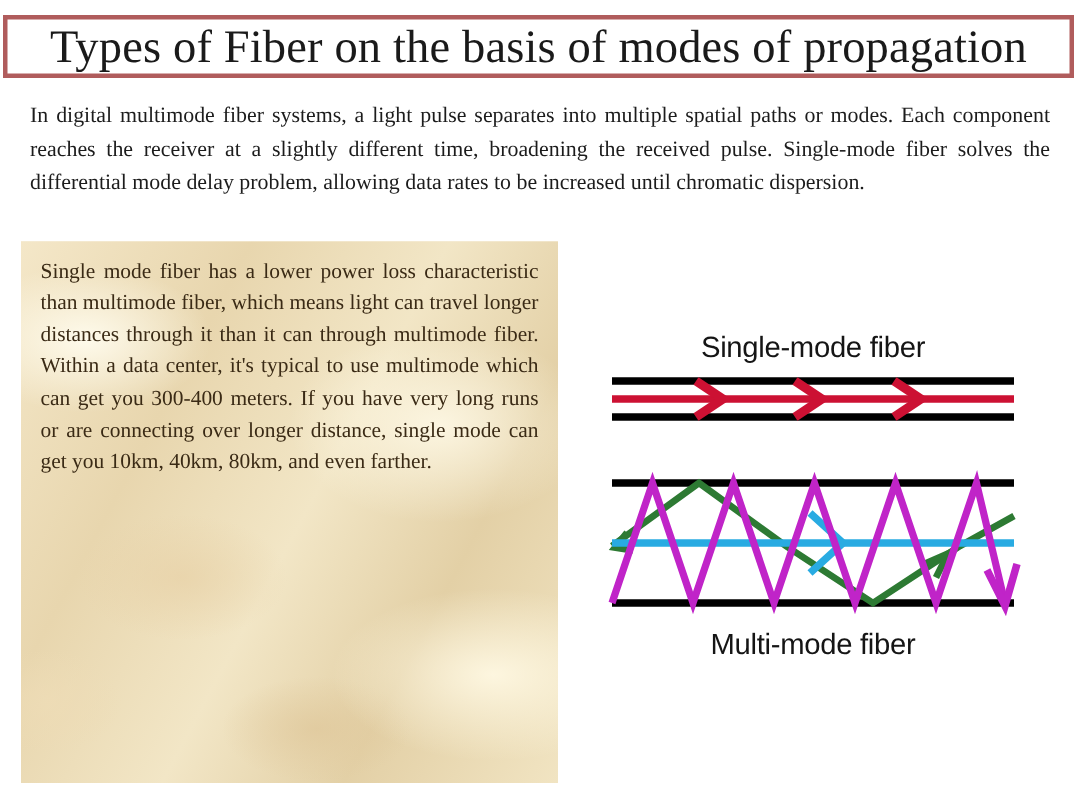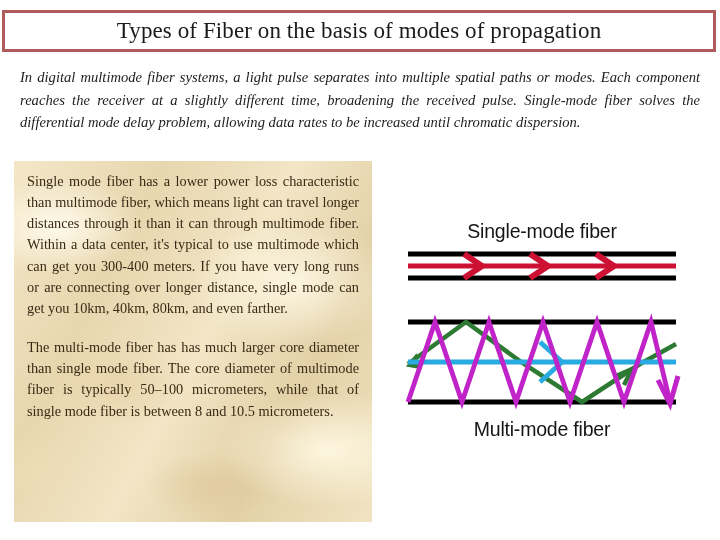--- a/index.html
+++ b/index.html
@@ -32,40 +32,39 @@
     height: 42px;
     box-sizing: border-box;
     border: 3px solid #b05c5c;
     background: #ffffff;
     display: flex;
     align-items: center;
     justify-content: center;
   }
   .title-text {
     font-family: "Liberation Serif", serif;
-    font-size: 23px;
+    font-size: 31px;
     line-height: 1.05;
     color: #1a1a1a;
     white-space: nowrap;
     letter-spacing: 0.1px;
   }
 
   
   .intro {
     position: absolute;
     left: 20px;
     top: 66px;
     width: 680px;
     font-family: "Liberation Serif", serif;
     font-size: 14.6px;
     line-height: 1.55;
     color: #1c1c1c;
     text-align: justify;
     text-justify: inter-word;
-    font-style: italic;
   }
 
   
   .parchment {
     position: absolute;
     left: 14px;
     top: 161px;
     width: 358px;
     height: 361px;
     box-sizing: border-box;
@@ -117,21 +116,20 @@
 <div class="slide">
 
   <div class="title-box">
     <div class="title-text">Types of Fiber on the basis of modes of propagation</div>
   </div>
 
   <div class="intro">In digital multimode fiber systems, a light pulse separates into multiple spatial paths or modes. Each component reaches the receiver at a slightly different time, broadening the received pulse. Single-mode fiber solves the differential mode delay problem, allowing data rates to be increased until chromatic dispersion.</div>
 
   <div class="parchment">
     <p class="first">Single mode fiber has a lower power loss characteristic than multimode fiber, which means light can travel longer distances through it than it can through multimode fiber. Within a data center, it's typical to use multimode which can get you 300-400 meters. If you have very long runs or are connecting over longer distance, single mode can get you 10km, 40km, 80km, and even farther.</p>
-    <p class="second">The multi-mode fiber has has much larger core diameter than single mode fiber. The core diameter of multimode fiber is typically 50–100 micrometers, while that of single mode fiber is between 8 and 10.5 micrometers.</p>
   </div>
 
   <div class="diagram">
     <svg width="300" height="250" viewBox="0 0 300 250" xmlns="http://www.w3.org/2000/svg">
 
       <text class="diag-label" x="150" y="34" text-anchor="middle">Single-mode fiber</text>
 
       <g>
 
         <line x1="16" y1="50" x2="284" y2="50" stroke="#000000" stroke-width="5"></line>

